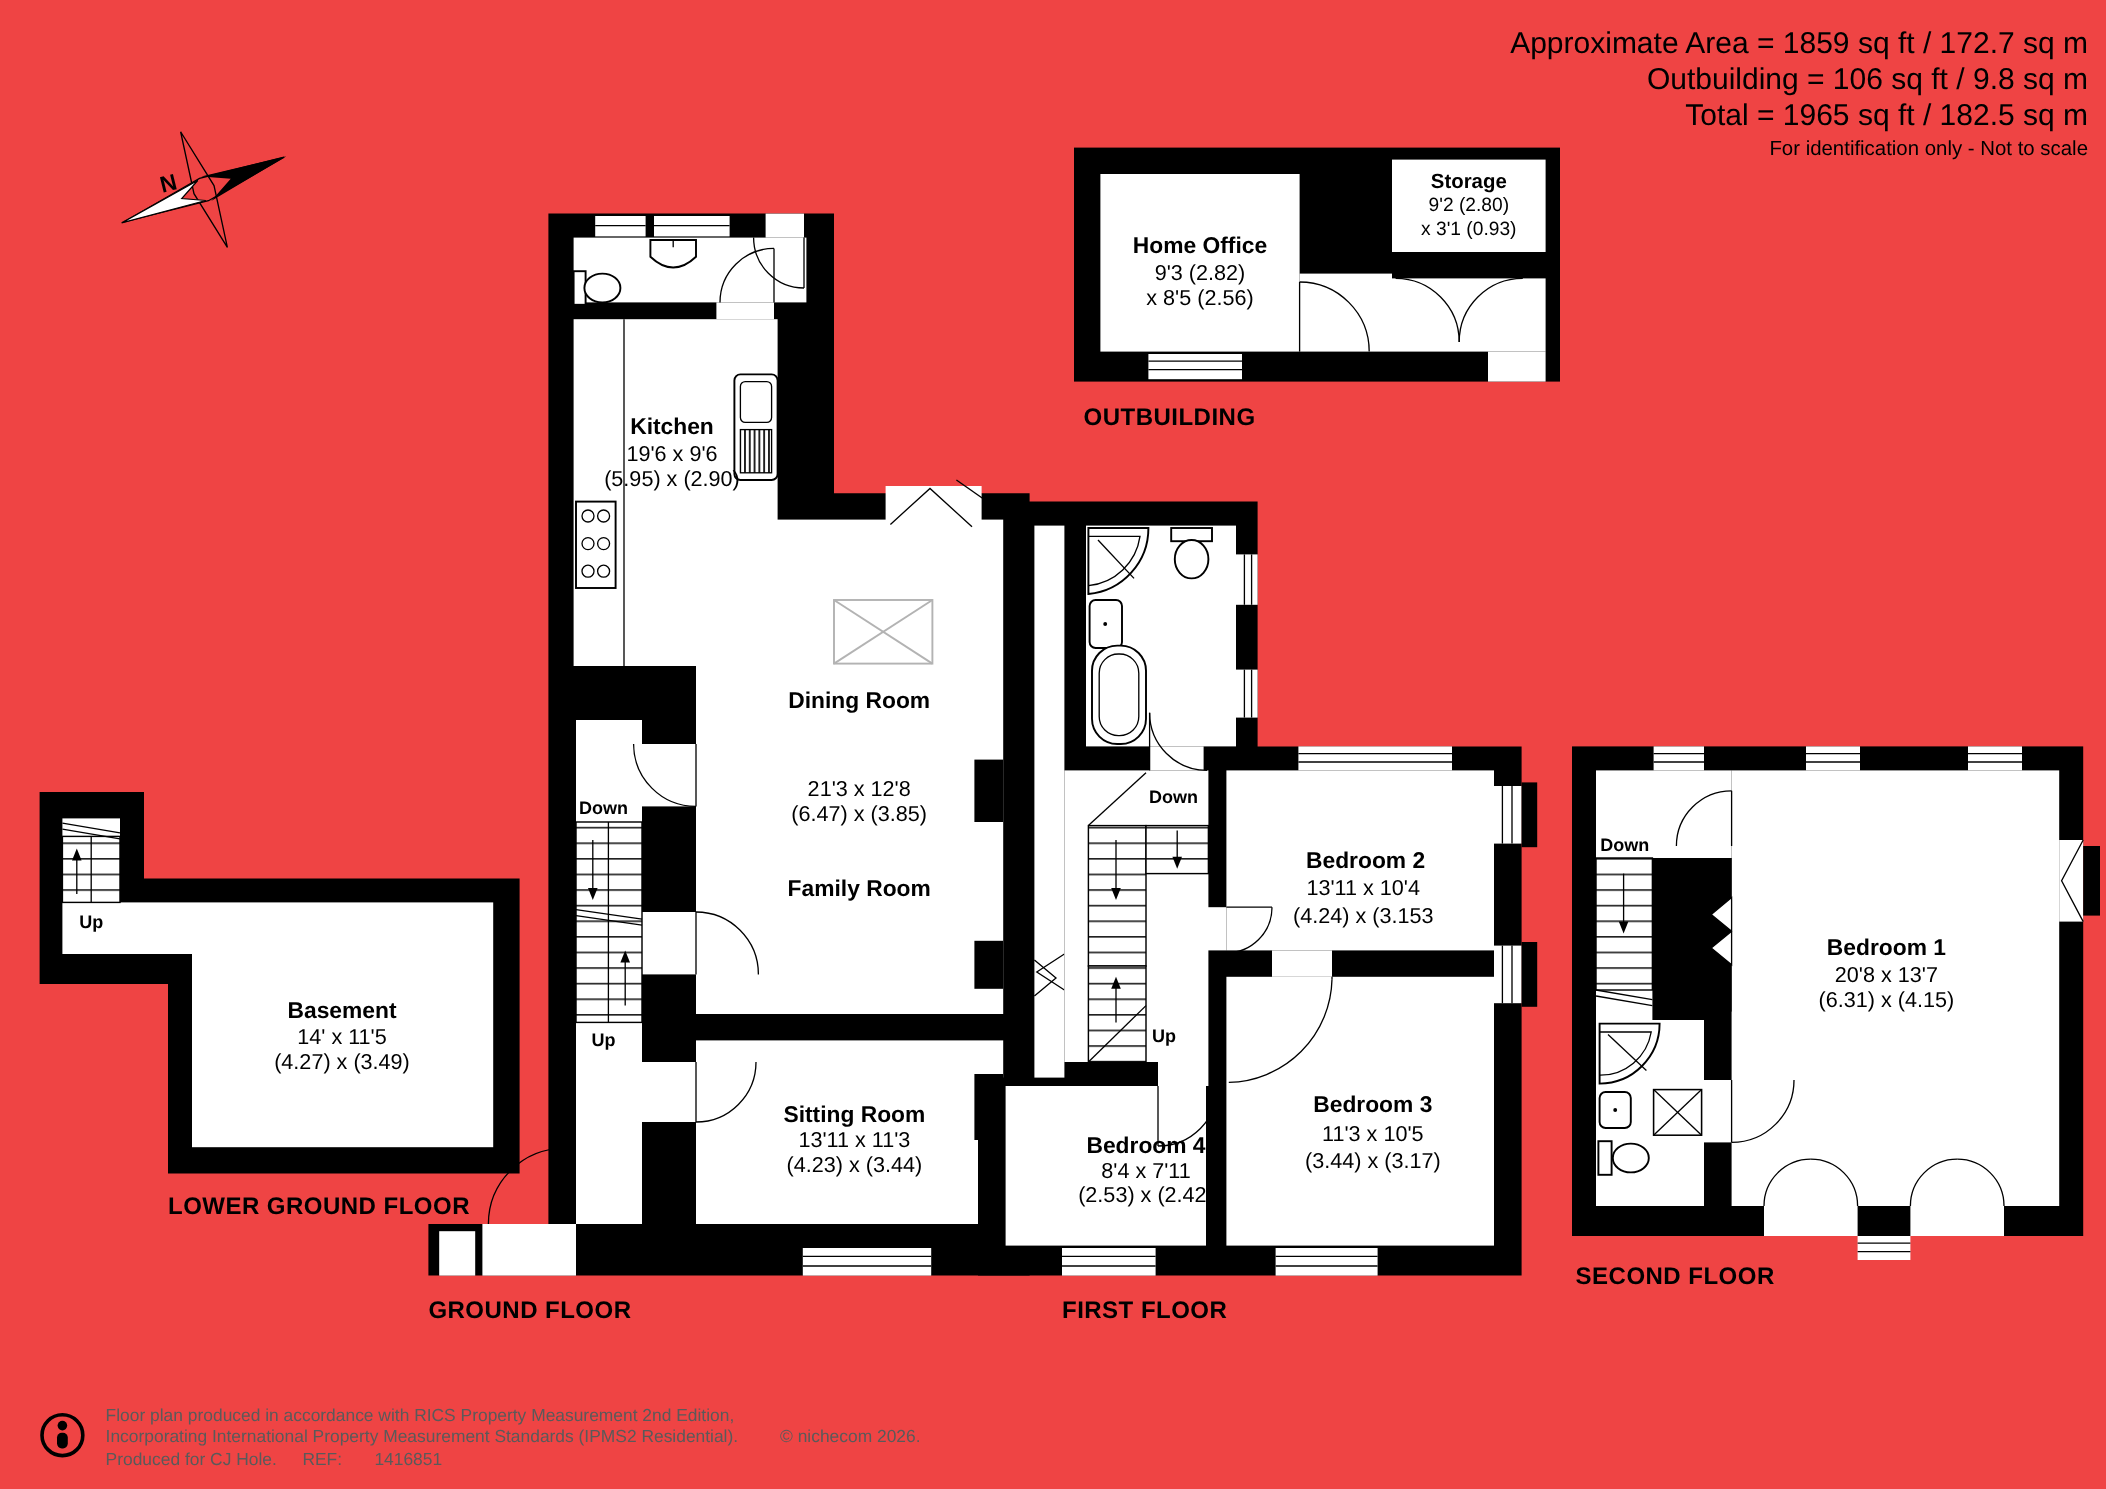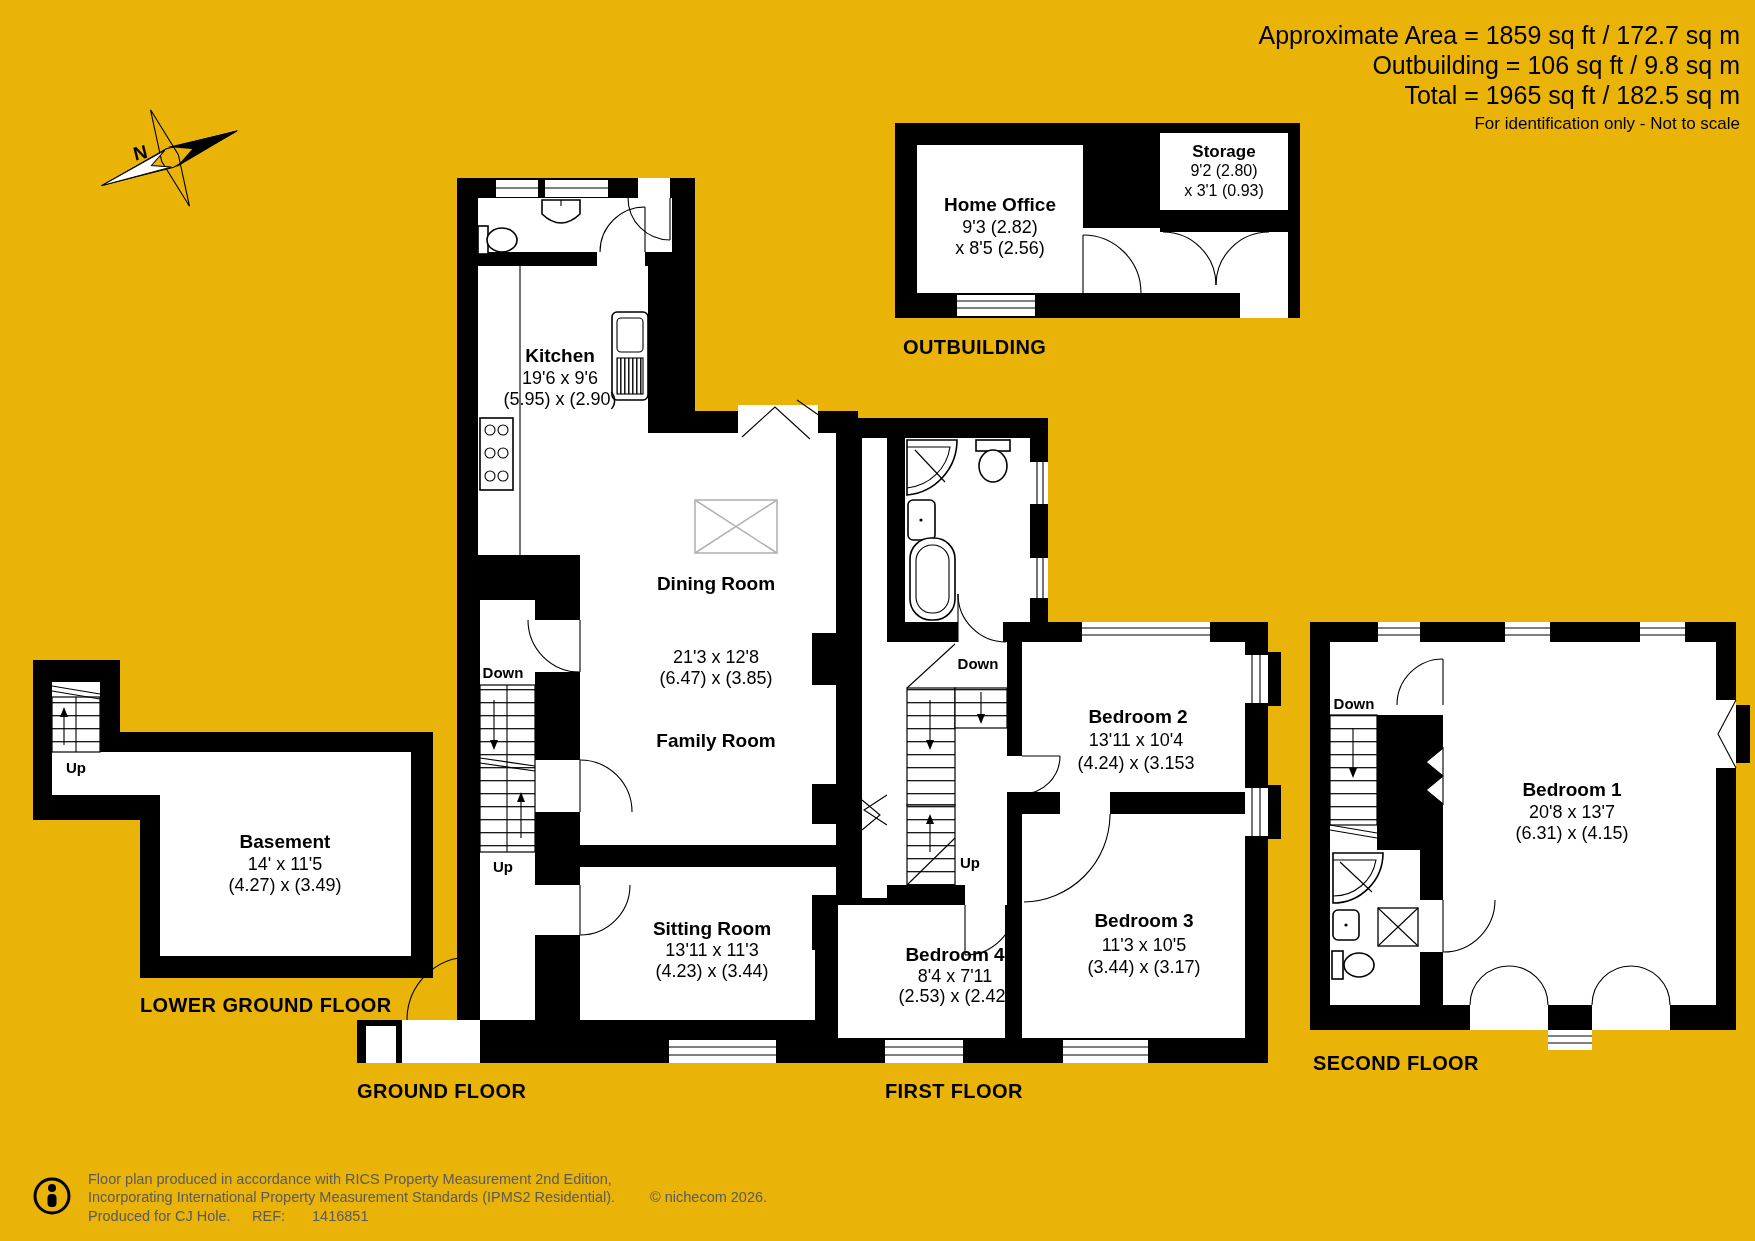--- a/index.html
+++ b/index.html
@@ -1,16 +1,16 @@
 <!DOCTYPE html>
 <html><head>
 <meta charset="utf-8">
 <style>
   html,body{margin:0;padding:0;background:#fff;}
-  .page{position:relative;width:1755px;height:1241px;background:#eab308;overflow:hidden;}
+  .page{position:relative;width:1755px;height:1241px;background:#ef4444;overflow:hidden;}
   svg{display:block;}
   svg text{font-family:"Liberation Sans","DejaVu Sans",sans-serif;fill:#000;}
   .wall{fill:#000;stroke:none;}
   .room{fill:#fff;stroke:none;}
   .thin{fill:none;stroke:#000;stroke-width:1.1;}
   .fix{fill:#fff;stroke:#000;stroke-width:1.6;}
   .gray{fill:none;stroke:#b3b3b3;stroke-width:1.6;}
   .t-hdr{font-size:25px;}
   .t-note{font-size:17px;}
   .t-name{font-size:19px;font-weight:700;}

